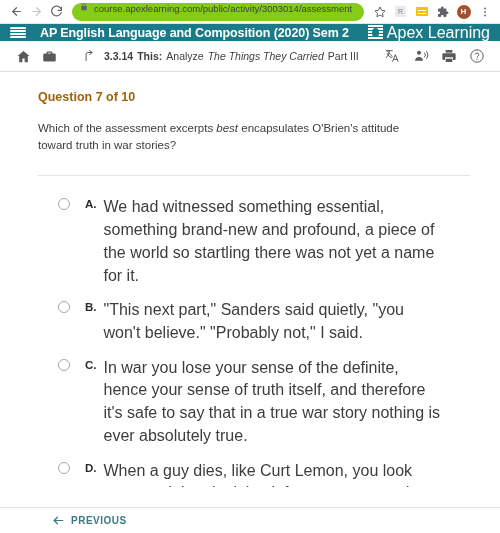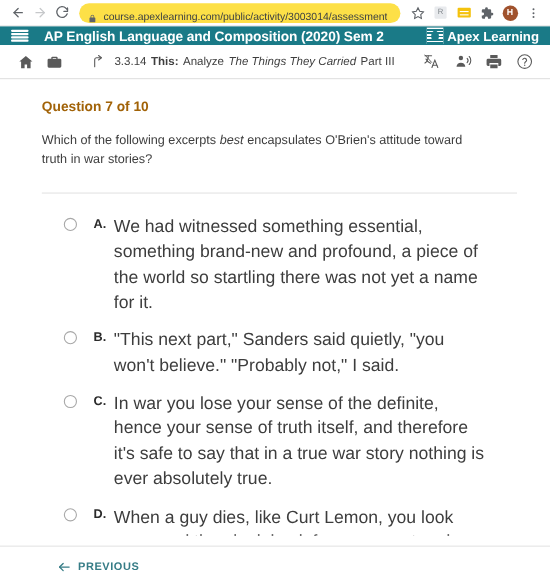--- a/index.html
+++ b/index.html
@@ -23,24 +23,24 @@
     width: 20px; height: 20px;
     display: flex; align-items: center; justify-content: center;
     color: #5f6368;
     flex: 0 0 auto;
   }
   .nav-btn.disabled { color: #c6c8ca; }
   .nav-btn svg { display: block; }
   .omnibox {
     flex: 1 1 auto;
     height: 18px;
-    background: #fde047;
+    background: #84cc16;
     border-radius: 9px;
     display: flex;
-    align-items: flex-end;
+    align-items: flex-start;
     padding: 0 8px;
     margin: 0 6px;
     min-width: 0;
   }
   .lock-icon { flex: 0 0 auto; margin-right: 6px; color: #5f6368; display:flex; }
   .url-text {
     font-size: 9.5px;
     color: #3c4043;
     white-space: nowrap;
     overflow: hidden;
@@ -125,21 +125,21 @@
     background:
       repeating-linear-gradient(0deg, #1a7a87 0 1.5px, transparent 1.5px 3px);
   }
   .brand-mark::after {
     content: "";
     position: absolute; left: 4px; top: 3px;
     width: 7px; height: 9px;
     background: #1a7a87;
     border-radius: 50% 50% 45% 45%;
   }
-  .brand-text { font-size: 12px; font-weight: bold; white-space: nowrap; }
+  .brand-text { font-size: 16px; font-weight: normal; white-space: nowrap; }
 
   
   .toolbar {
     height: 31px;
     background: #ffffff;
     border-bottom: 1px solid #e0e0e0;
     display: flex;
     align-items: center;
     padding: 0 10px;
     gap: 0;
@@ -153,21 +153,21 @@
   .breadcrumb {
     display: flex;
     align-items: baseline;
     font-size: 10.5px;
     color: #3f3f3f;
     white-space: nowrap;
     overflow: hidden;
     margin-left: 2px;
     min-width: 0;
   }
-  .bc-num { font-weight: normal; margin-right: 4px; }
+  .bc-num { font-weight: bold; margin-right: 4px; }
   .bc-type { font-weight: bold; margin-right: 4px; }
   .bc-verb { margin-right: 4px; }
   .bc-italic { font-style: italic; margin-right: 4px; }
   .bc-part { }
   .toolbar-right { margin-left: auto; display: flex; align-items: center; gap: 2px; flex: 0 0 auto; }
 
   
   .content {
     padding: 18px 30px 0 38px;
     height: 415px;
@@ -238,21 +238,21 @@
     padding: 9px 18px;
     border-radius: 2px;
     font-family: "Liberation Sans", sans-serif;
     cursor: default;
   }
 
   
   .footer {
     position: absolute;
     left: 0; right: 0; bottom: 0;
-    height: 37px;
+    height: 26px;
     border-top: 1px solid #e4e4e4;
     background: #ffffff;
     display: flex;
     align-items: center;
     padding-left: 52px;
   }
   .prev-link {
     display: flex;
     align-items: center;
     gap: 6px;
@@ -400,21 +400,21 @@
         </svg>
     </div>
   </div>
 </div>
 
 <div class="content">
 
   <div class="q-number">Question 7 of 10</div>
 
   <div class="q-text">
-    <span>Which of the following excerpts </span><i>best</i><span> encapsulates O'Brien's attitude toward truth in war stories?</span>
+    <span>Which of the assessment excerpts </span><i>best</i><span> encapsulates O'Brien's attitude toward truth in war stories?</span>
   </div>
 
   <div class="divider"></div>
 
   <div class="options">
 
     <div class="option">
       <div class="radio"></div>
       <div class="opt-letter">A.</div>
       <div class="opt-text">We had witnessed something essential, something brand-new and profound, a piece of the world so startling there was not yet a name for it.</div>

